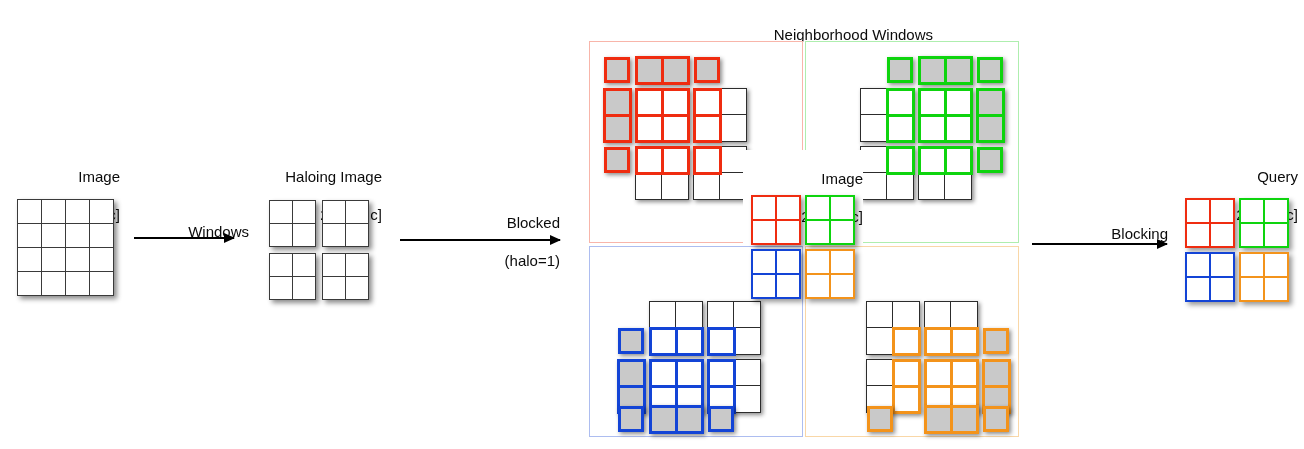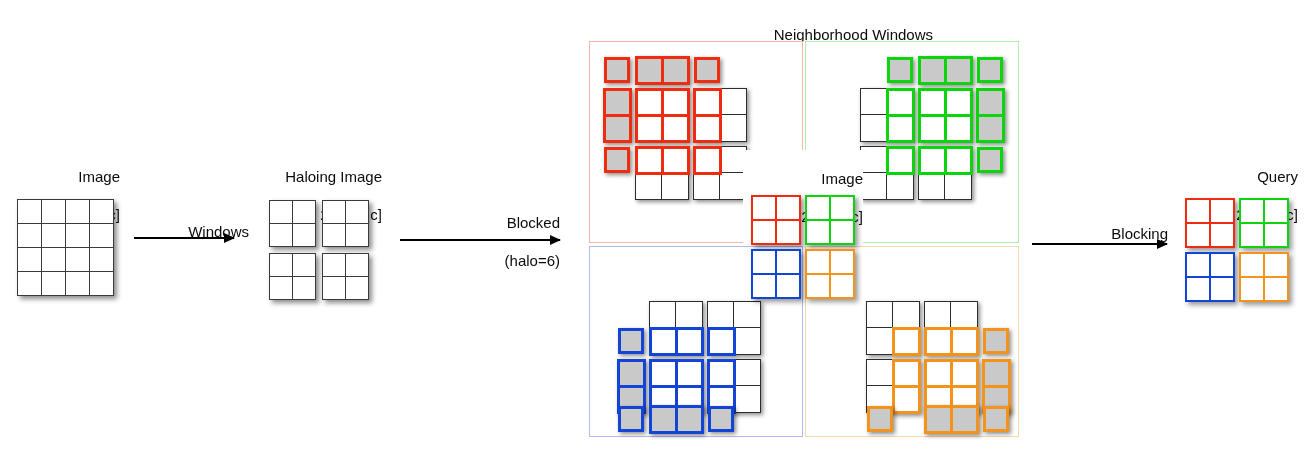--- a/index.html
+++ b/index.html
@@ -118,21 +118,21 @@
 <div class="blk k-black" style="left:322px;top:253px;width:46px;height:46px;
             grid-template-columns:1fr 1fr;grid-template-rows:1fr 1fr;">
   <div class="cell"></div>
   <div class="cell"></div>
   <div class="cell"></div>
   <div class="cell"></div>
 </div>
 
 <div class="lbl" style="left:430px;top:194px;width:130px;">
   <span>Blocked</span>
-  <span class="l2">(halo=6)</span>
+  <span class="l2">(halo=1)</span>
 </div>
 <div class="arrow" style="left:400px;top:239px;width:160px;"></div>
 
 <div class="lbl" style="left:673px;top:6px;width:260px;">
   <span>Neighborhood Windows</span>
   <span class="l2">[2, 2, 4, 4, c]</span>
 </div>
 
 <div class="qbox" style="left:589px;top:41px;width:214px;height:202px;border-color:#f8b5aa;"></div>
 <div class="qbox" style="left:805px;top:41px;width:214px;height:202px;border-color:#aeeeae;"></div>

